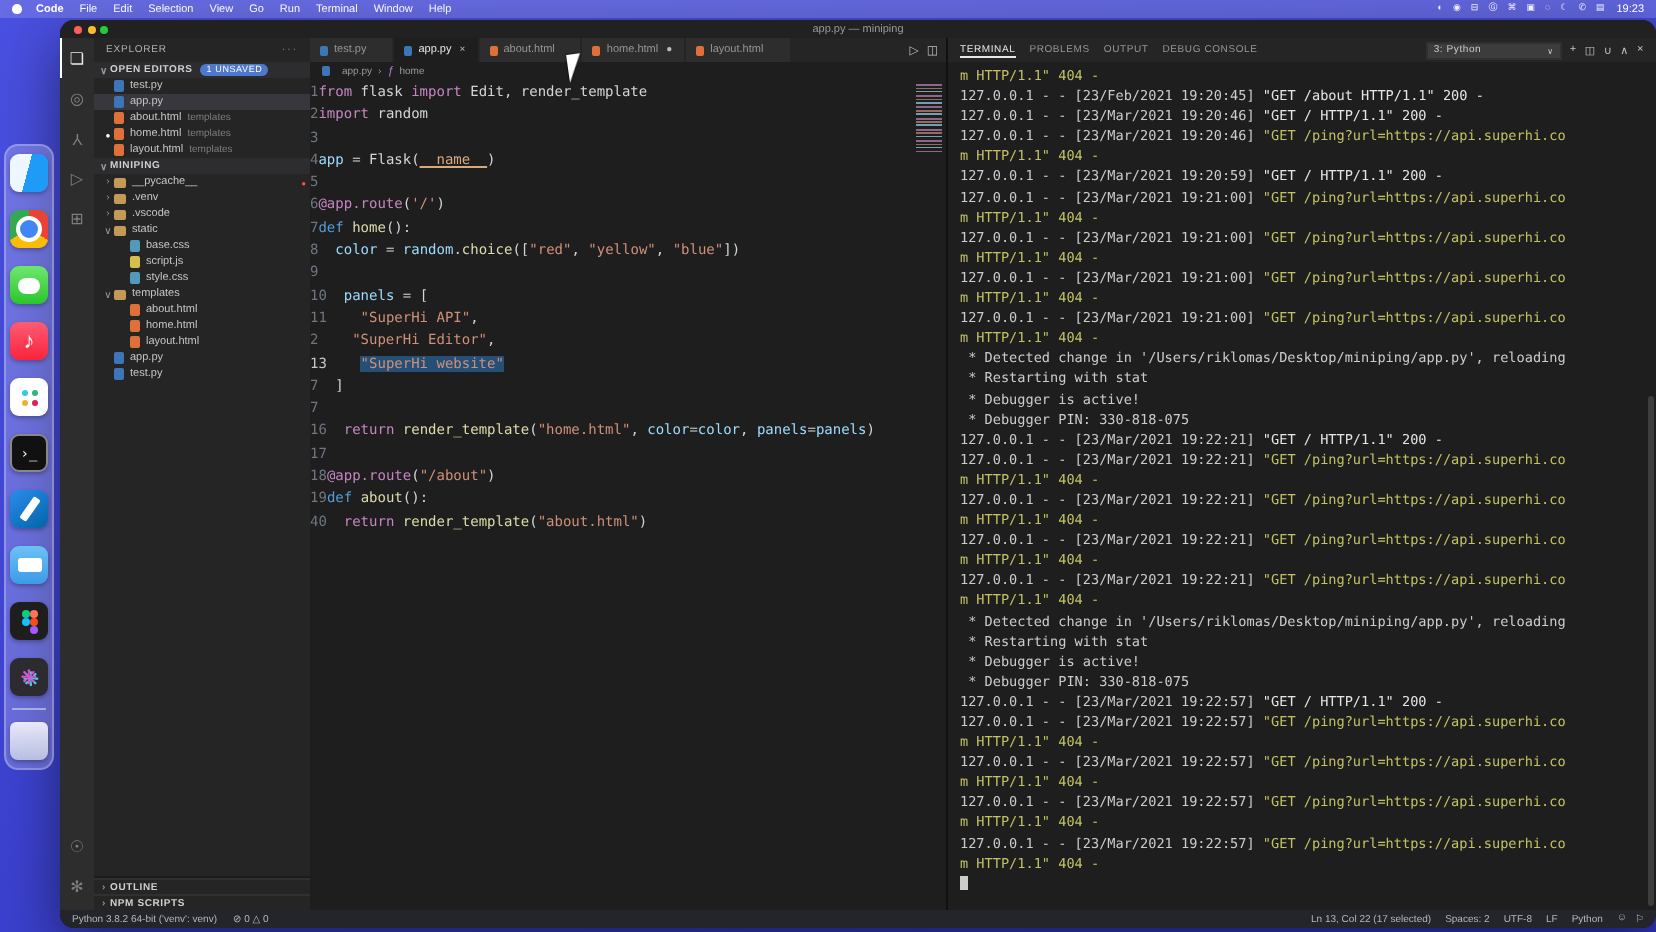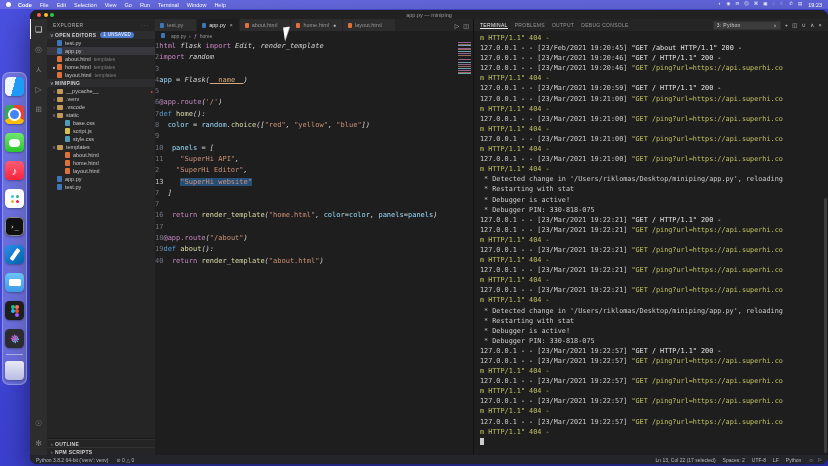--- a/index.html
+++ b/index.html
@@ -92,21 +92,21 @@
   .tclose{width:5px;text-align:center;font-size:5px;color:#bdbdbd;}
   .tab-actions{margin-left:auto;display:flex;align-items:center;gap:4px;padding:0 4px;color:#bdbdbd;font-size:6px;}
   .breadcrumb{height:9px;display:flex;align-items:center;gap:3px;padding:0 6px;font-size:5px;color:#9a9a9a;flex:none;}
   .breadcrumb .fi{width:4px;height:5px;}
   .bc-sym{color:#b180d7;font-style:italic;font-size:5.5px;}
 
   .code{flex:1;position:relative;font-family:"DejaVu Sans Mono",monospace;font-size:7px;line-height:11.3px;padding-top:1px;overflow:hidden;}
   .code-line{display:flex;white-space:pre;height:11.3px;}
   .ln{color:#6e7681;} .ln.active{color:#c6c6c6;}
   .code-line .kw{color:#c586c0;} .code-line .kwd{color:#569cd6;} .code-line .fn{color:#dcdcaa;}
-  .code-line .var{color:#9cdcfe;} .code-line .str{color:#ce9178;} .code-line .pl{color:#d4d4d4;font-style:italic;}
+  .code-line .var{color:#9cdcfe;} .code-line .str{color:#ce9178;} .code-line .pl{color:#d4d4d4;}
   .code-line .dec{color:#c586c0;} .code-line .mag{color:#d7a97d;text-decoration:underline;}
   .code-line .sel{background:#264f78;}
   .minimap{position:absolute;top:2px;right:2px;width:13px;height:34px;opacity:.85;background:
     repeating-linear-gradient(180deg,rgba(197,134,192,.8) 0 1px,transparent 1px 1.8px,rgba(206,145,120,.8) 1.8px 2.6px,transparent 2.6px 3.4px,rgba(156,220,254,.8) 3.4px 4.2px,transparent 4.2px 5.6px);}
 
   
   .panel{flex:1;display:flex;flex-direction:column;border-left:1px solid #111;background:#1e1e1e;min-width:0;}
   .panel-header{height:12px;background:#252526;display:flex;align-items:center;padding:0 6px;gap:7px;flex:none;font-size:5px;color:#969696;letter-spacing:.3px;}
   .ptab[data-state="active"]{color:#e7e7e7;box-shadow:0 1px 0 #e7e7e7;}
   .panel-right{margin-left:auto;display:flex;align-items:center;gap:4px;color:#cccccc;}
@@ -429,21 +429,21 @@
         <span data-name="breadcrumb-file">app.py</span>
         <span data-name="breadcrumb-separator">›</span>
         <span class="bc-sym" data-name="symbol-method-icon">ƒ</span>
         <span data-name="breadcrumb-symbol">home</span>
       </div>
 
       <div class="code" data-name="code-editor">
 
           <div class="code-line" data-name="code-line">
             <span class="ln" data-name="line-number">1</span>
-            <span class="toks"><span data-name="code-token" class="kw">html</span><span data-name="code-token" class="pl"> flask </span><span data-name="code-token" class="kw">import</span><span data-name="code-token" class="pl"> Edit, render_template</span></span>
+            <span class="toks"><span data-name="code-token" class="kw">from</span><span data-name="code-token" class="pl"> flask </span><span data-name="code-token" class="kw">import</span><span data-name="code-token" class="pl"> Edit, render_template</span></span>
           </div>
 
           <div class="code-line" data-name="code-line">
             <span class="ln" data-name="line-number">2</span>
             <span class="toks"><span data-name="code-token" class="kw">import</span><span data-name="code-token" class="pl"> random</span></span>
           </div>
 
           <div class="code-line" data-name="code-line">
             <span class="ln" data-name="line-number">3</span>
             <span class="toks"></span>

